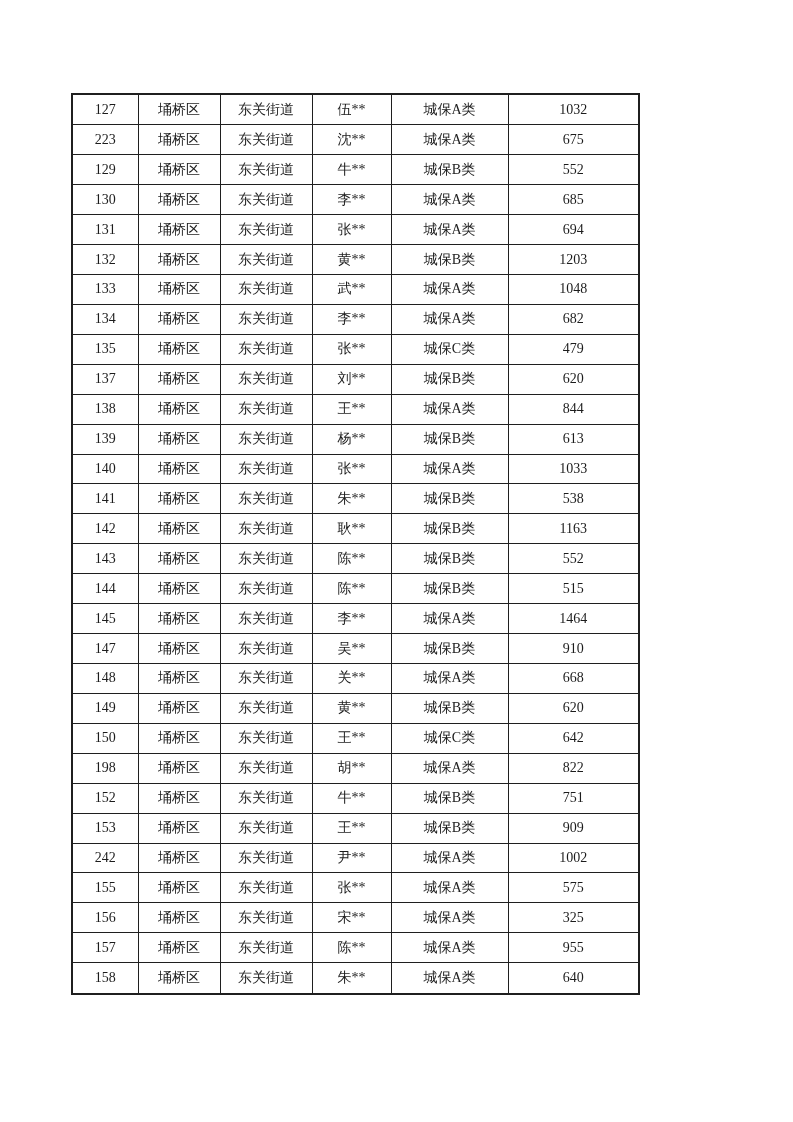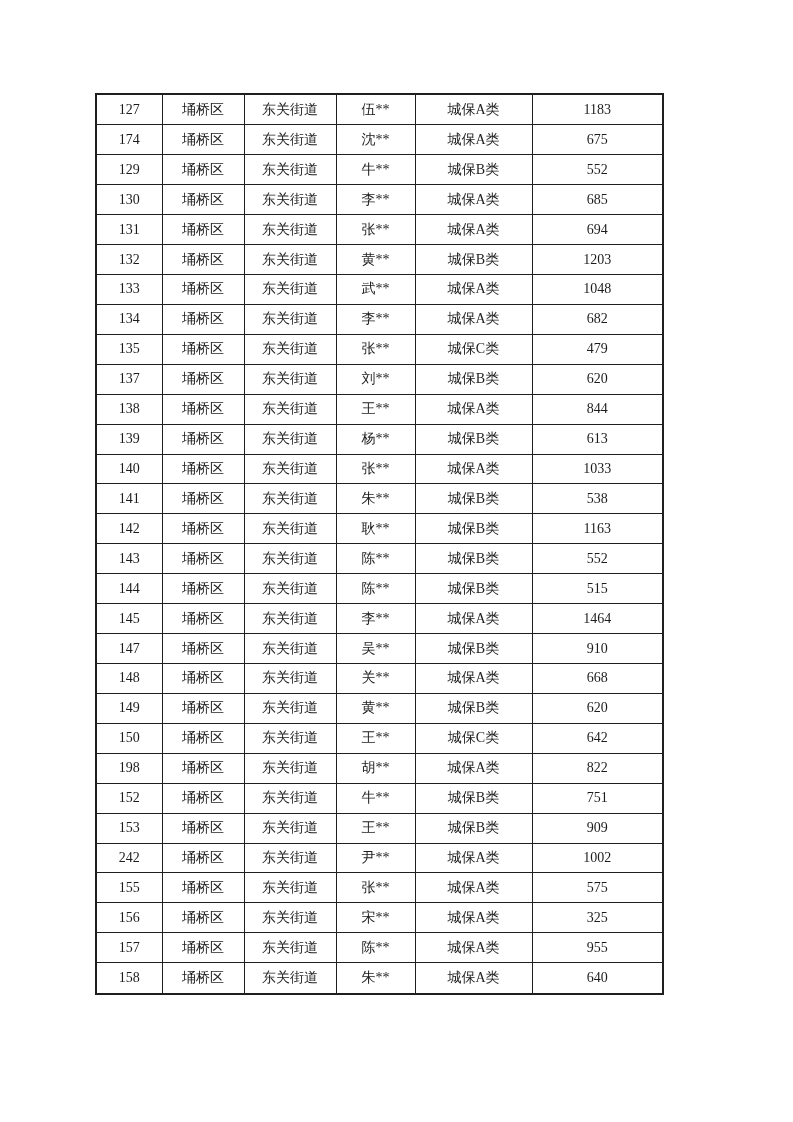--- a/index.html
+++ b/index.html
@@ -26,21 +26,20 @@
     position: absolute;
     left: 71px;
     top: 93px;
   }
   table.roster {
     border-collapse: collapse;
     table-layout: fixed;
     width: 567px;
     height: 902px;
     border: 2px solid #1f1f1f;
-    margin-left: 24px;
   }
   table.roster td {
     border: 1px solid #1f1f1f;
     text-align: center;
     vertical-align: middle;
     font-size: 14px;
     line-height: 1;
     padding: 0;
     white-space: nowrap;
     overflow: hidden;
@@ -67,25 +66,25 @@
         <col class="c-amount">
       </colgroup>
       <tbody>
 
           <tr>
             <td>127</td>
             <td>埇桥区</td>
             <td>东关街道</td>
             <td>伍**</td>
             <td>城保A类</td>
-            <td>1183</td>
-          </tr>
-
-          <tr>
-            <td>174</td>
+            <td>1032</td>
+          </tr>
+
+          <tr>
+            <td>223</td>
             <td>埇桥区</td>
             <td>东关街道</td>
             <td>沈**</td>
             <td>城保A类</td>
             <td>675</td>
           </tr>
 
           <tr>
             <td>129</td>
             <td>埇桥区</td>

